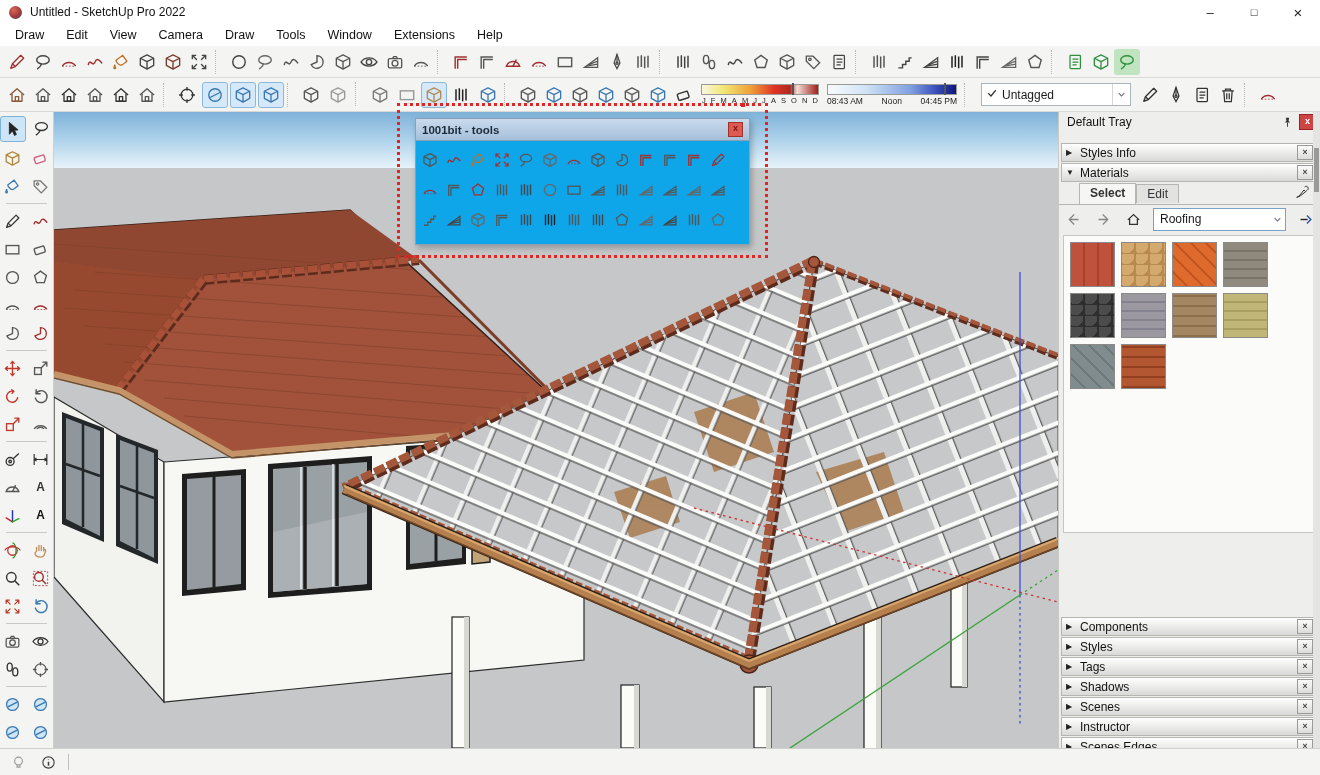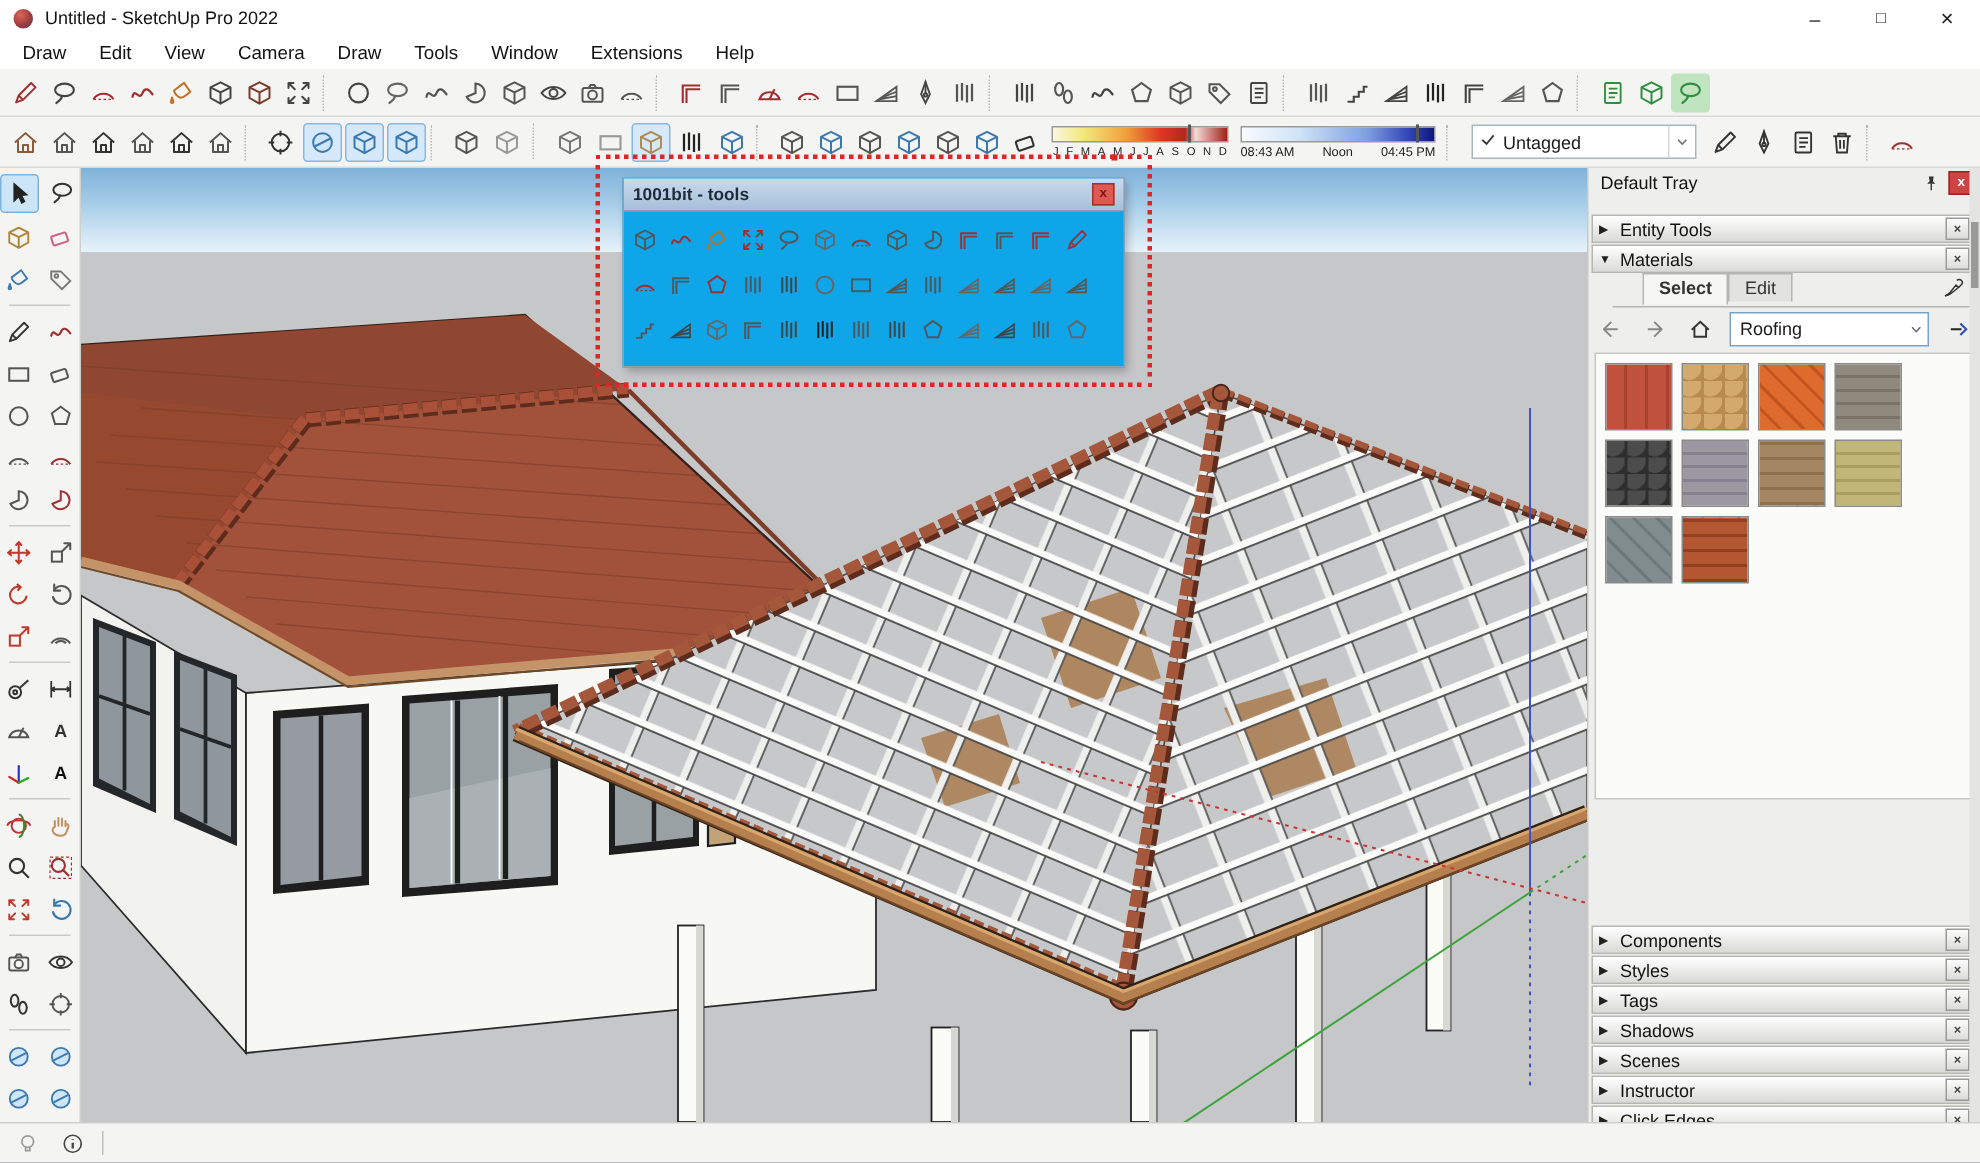--- a/index.html
+++ b/index.html
@@ -82,21 +82,21 @@
   .pclose{width:14px;height:13px;background:linear-gradient(#fbfbfb,#dcdcda);border:1px solid #9a9a98;
           color:#444;font-size:8.5px;font-weight:bold;text-align:center;line-height:12px;}
   .mat-body{position:relative;height:115px;}
   .mat-preview{position:absolute;left:6px;top:8px;width:68px;height:72px;background:#fff;border:1px solid #8a8a88;}
   .mat-preview svg,.mat-mini svg{width:100%;height:100%;display:block;}
   .mat-name{position:absolute;left:82px;top:9px;width:142px;height:20px;border:1px solid #c5c5c2;background:#f8f8f6;
             color:#777;display:flex;align-items:center;padding-left:6px;font-size:12px;}
   .mat-side{position:absolute;right:6px;top:8px;display:flex;flex-direction:column;gap:6px;align-items:center;}
   .mat-side .icon{width:20px;height:20px;}
   .mat-mini{width:24px;height:24px;border:1px solid #999;}
-  .tabs{display:flex;align-items:flex-start;height:22px;border-bottom:1px solid #b5b5b2;padding:0 20px;position:relative;margin-left:16px;}
+  .tabs{display:flex;align-items:center;height:22px;border-bottom:1px solid #b5b5b2;padding:0 20px;position:relative;}
   .tab{padding:2px 10px;font-size:12px;border:1px solid #b5b5b2;border-bottom:none;background:#e2e2e0;color:#333;}
   .tab.active{background:#f6f6f4;font-weight:bold;height:16px;}
   .tabs .dropper{position:absolute;right:8px;bottom:2px;width:18px;height:18px;}
   .tabs .dropper svg{width:16px;height:16px;color:#333;}
   .matnav{display:flex;align-items:center;height:28px;padding:0 4px;gap:9px;justify-content:space-between;}
   .matnav .icon{width:21px;height:21px;}
   .matnav .icon svg{width:17px;height:17px;}
   .mat-dd{flex:1;height:21px;border:1px solid #7aa2c8;background:#fff;display:flex;align-items:center;
           padding-left:6px;font-size:12px;}
   .mat-dd .dd{margin-left:auto;width:16px;display:flex;justify-content:center;}
@@ -1465,21 +1465,21 @@
     <span class="icon pin">
         <svg viewBox="0 0 24 24">
           <use href="#sym-pin"></use>
         </svg>
       </span>
     <span class="tray-close">x</span>
   </div>
 
   <div class="phead">
     <span class="arr">▶</span>
-    <span class="plabel">Entity Tools</span>
+    <span class="plabel">Styles Info</span>
     <span class="pclose">×</span>
   </div>
 
   <div class="phead">
     <span class="arr">▼</span>
     <span class="plabel">Materials</span>
     <span class="pclose">×</span>
   </div>
 
 
@@ -1561,21 +1561,21 @@
         <span class="plabel">Scenes</span>
         <span class="pclose">×</span>
       </div>
       <div class="phead">
         <span class="arr">▶</span>
         <span class="plabel">Instructor</span>
         <span class="pclose">×</span>
       </div>
       <div class="phead">
         <span class="arr">▶</span>
-        <span class="plabel">Click Edges</span>
+        <span class="plabel">Scenes Edges</span>
         <span class="pclose">×</span>
       </div>
     </div>
   <div class="vscroll">
       <span class="thumb"></span>
     </div>
 </div>
 
 <div class="statusbar">
   <span class="icon" style="color:#999">

